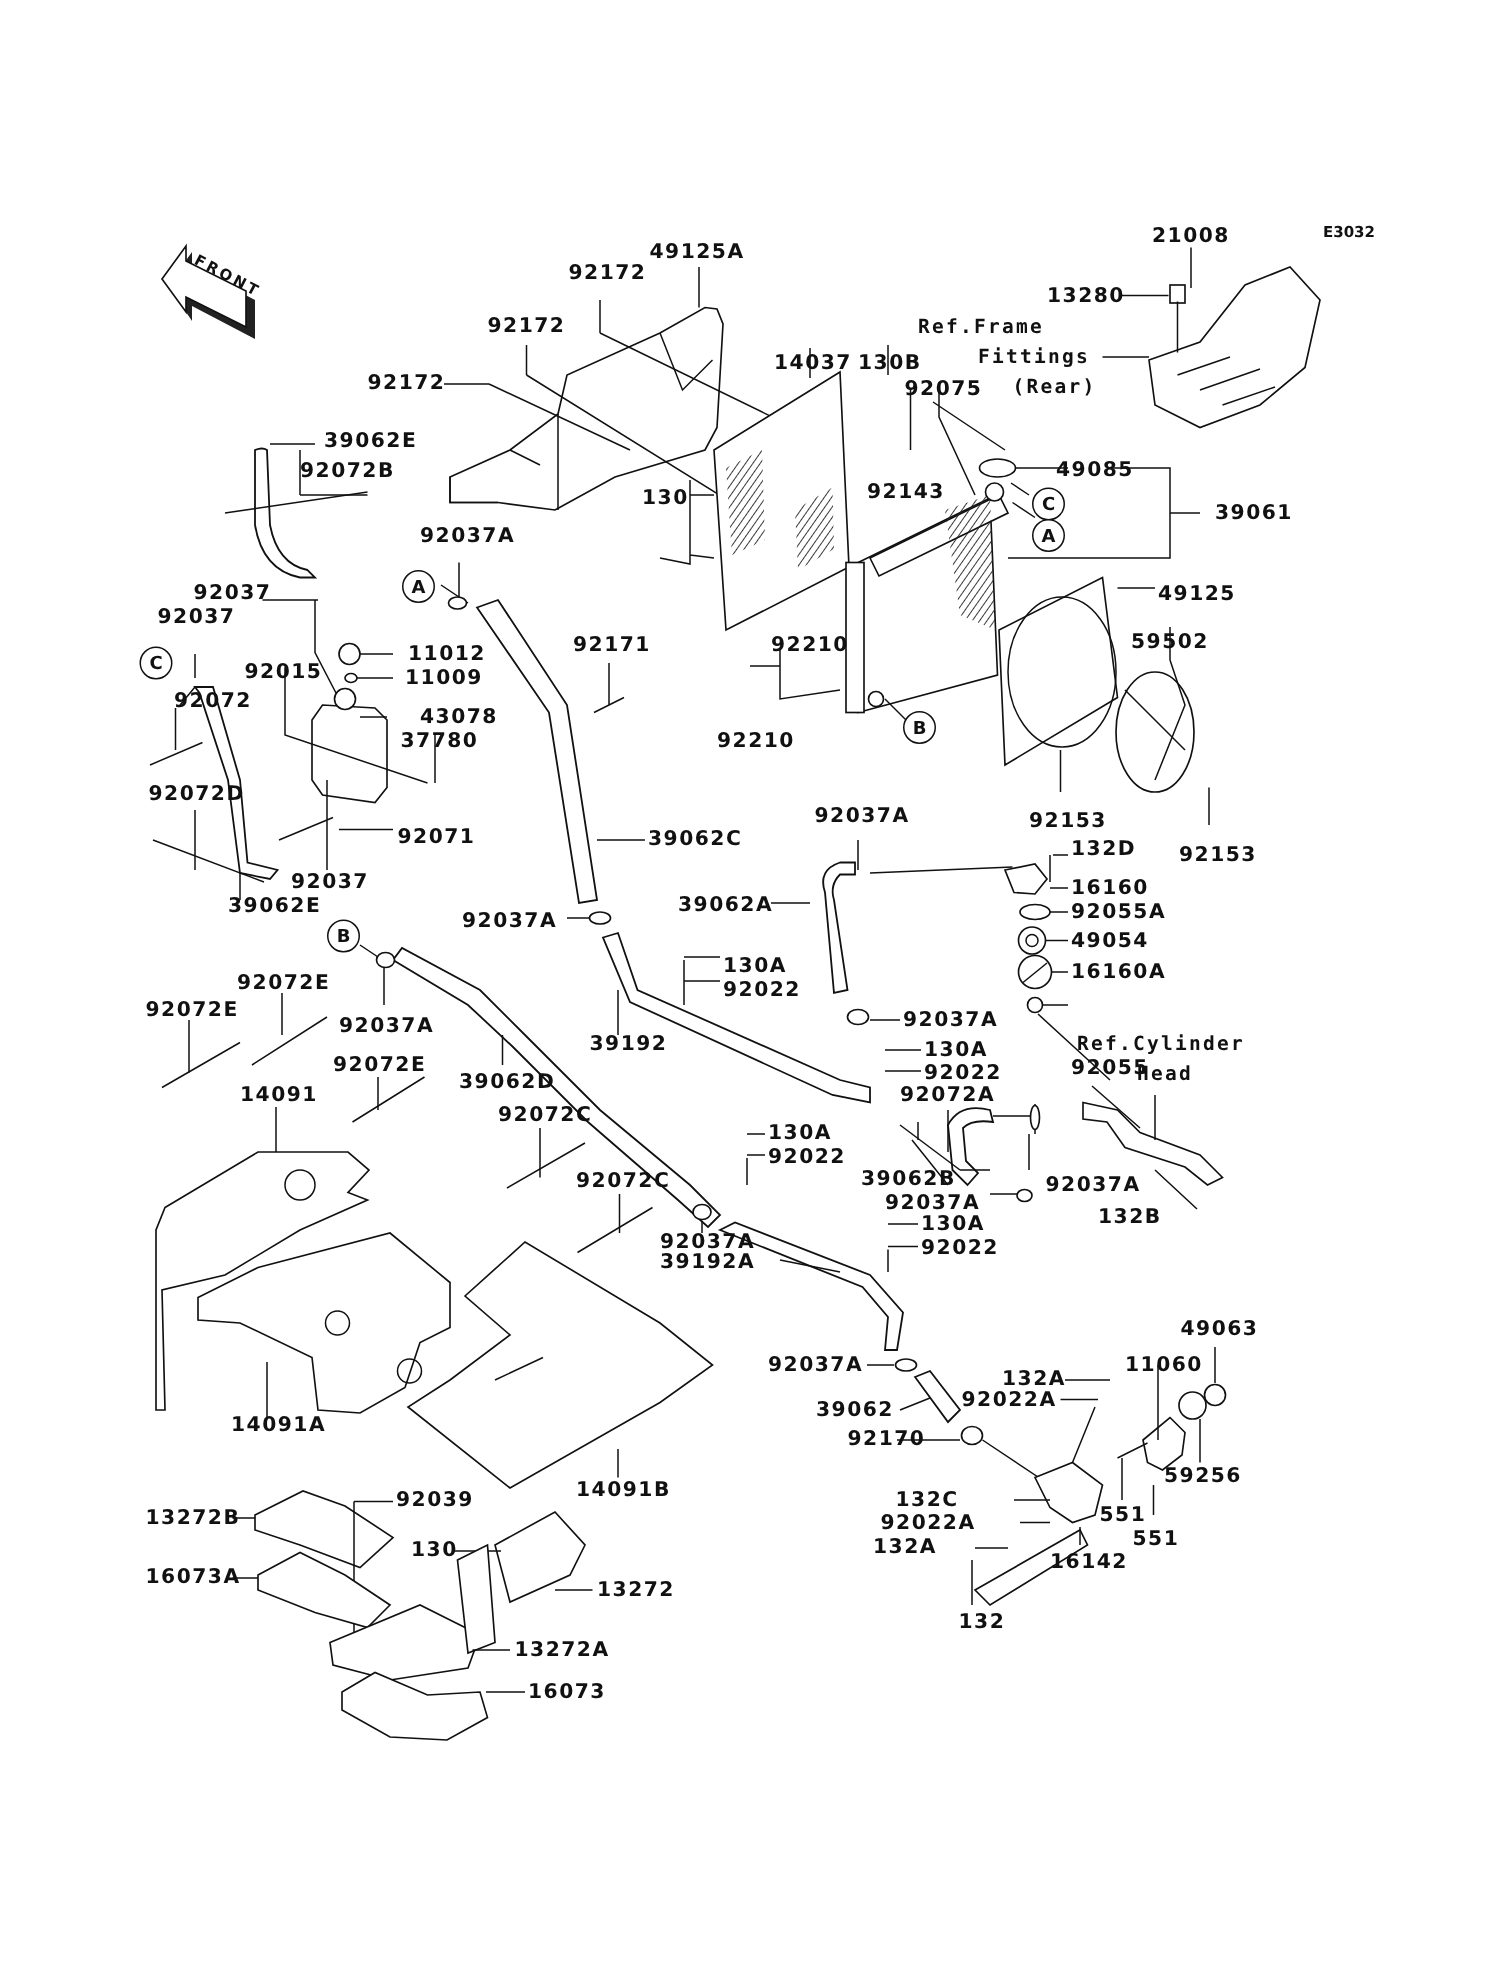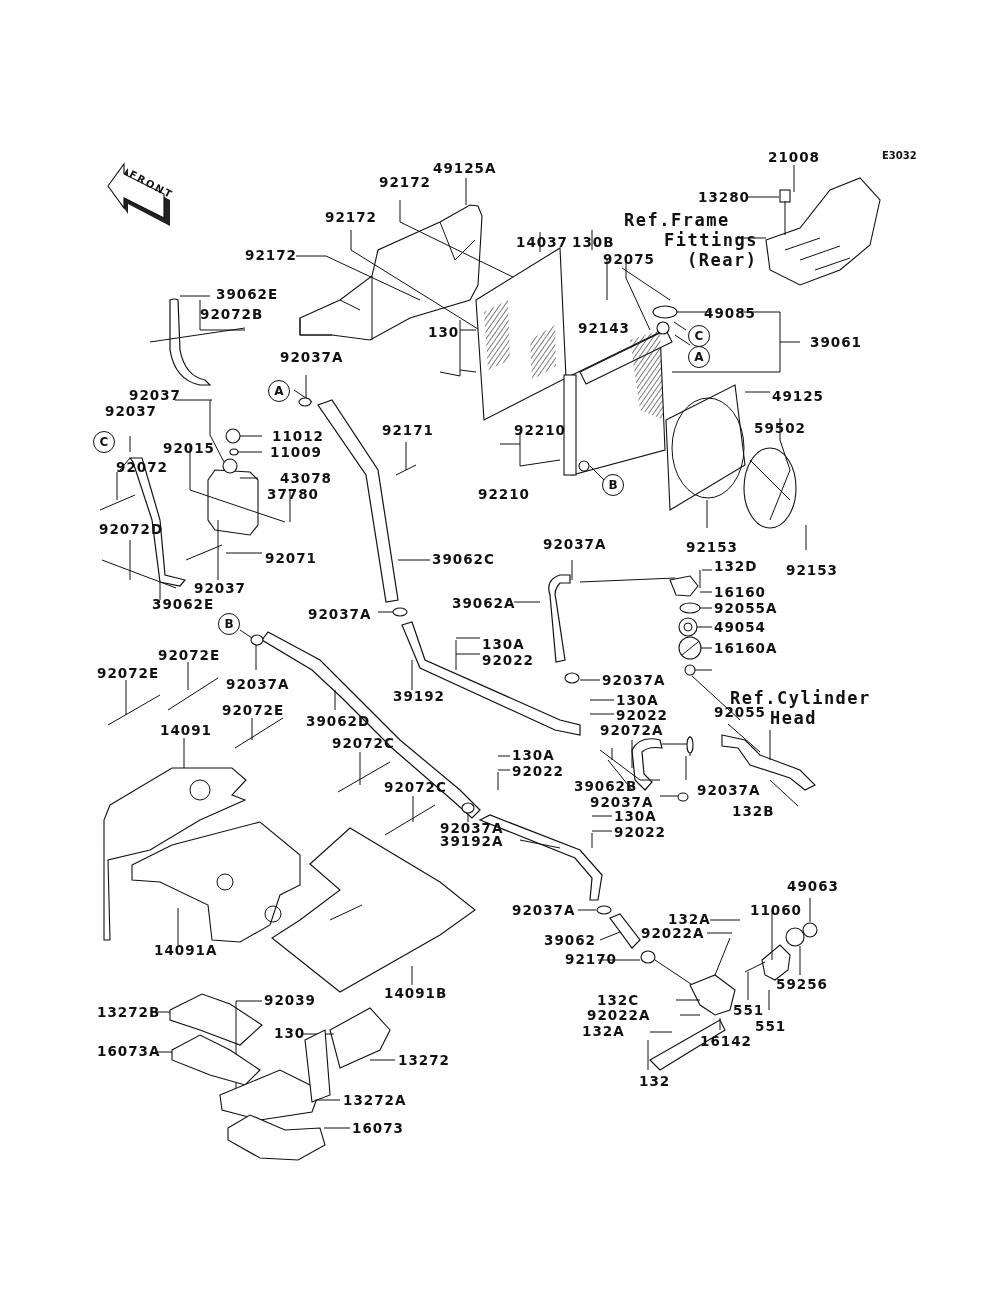--- a/index.html
+++ b/index.html
@@ -1,19 +1,19 @@
 <!DOCTYPE html>
 <html><head>
 <meta charset="utf-8">
 <style>
   html,body{margin:0;padding:0;background:#ffffff;}
   body{width:1000px;height:1309px;position:relative;overflow:hidden;font-family:"DejaVu Sans","Liberation Sans",sans-serif;}
   #diagram{position:absolute;left:0;top:0;width:1000px;height:1309px;}
   .lbl{position:absolute;font-family:"DejaVu Sans",sans-serif;font-size:13.5px;font-weight:bold;color:#111;letter-spacing:1px;white-space:nowrap;line-height:1;}
-  .ref{font-family:"DejaVu Sans Mono","Liberation Mono",monospace;font-weight:bold;font-size:17px;letter-spacing:1.5px;margin-left:12px;}
+  .ref{font-family:"DejaVu Sans Mono","Liberation Mono",monospace;font-weight:bold;font-size:13px;letter-spacing:1.5px;}
   .code{position:absolute;font-family:"DejaVu Sans",sans-serif;font-size:10px;font-weight:bold;color:#111;}
   .circ{position:absolute;width:20px;height:20px;border:1.3px solid #111;border-radius:50%;text-align:center;line-height:20px;font-size:12px;font-weight:bold;font-family:"DejaVu Sans",sans-serif;color:#111;background:#fff;}
   svg .ln{stroke:#111;stroke-width:1;fill:none;}
   svg .pt{stroke:#111;stroke-width:1.1;fill:#fff;}
   svg .hose{stroke:#111;stroke-width:1.2;fill:#fff;}
   svg .hatch{fill:url(#mesh);stroke:none;}
 </style>
 </head>
 <body>
 

